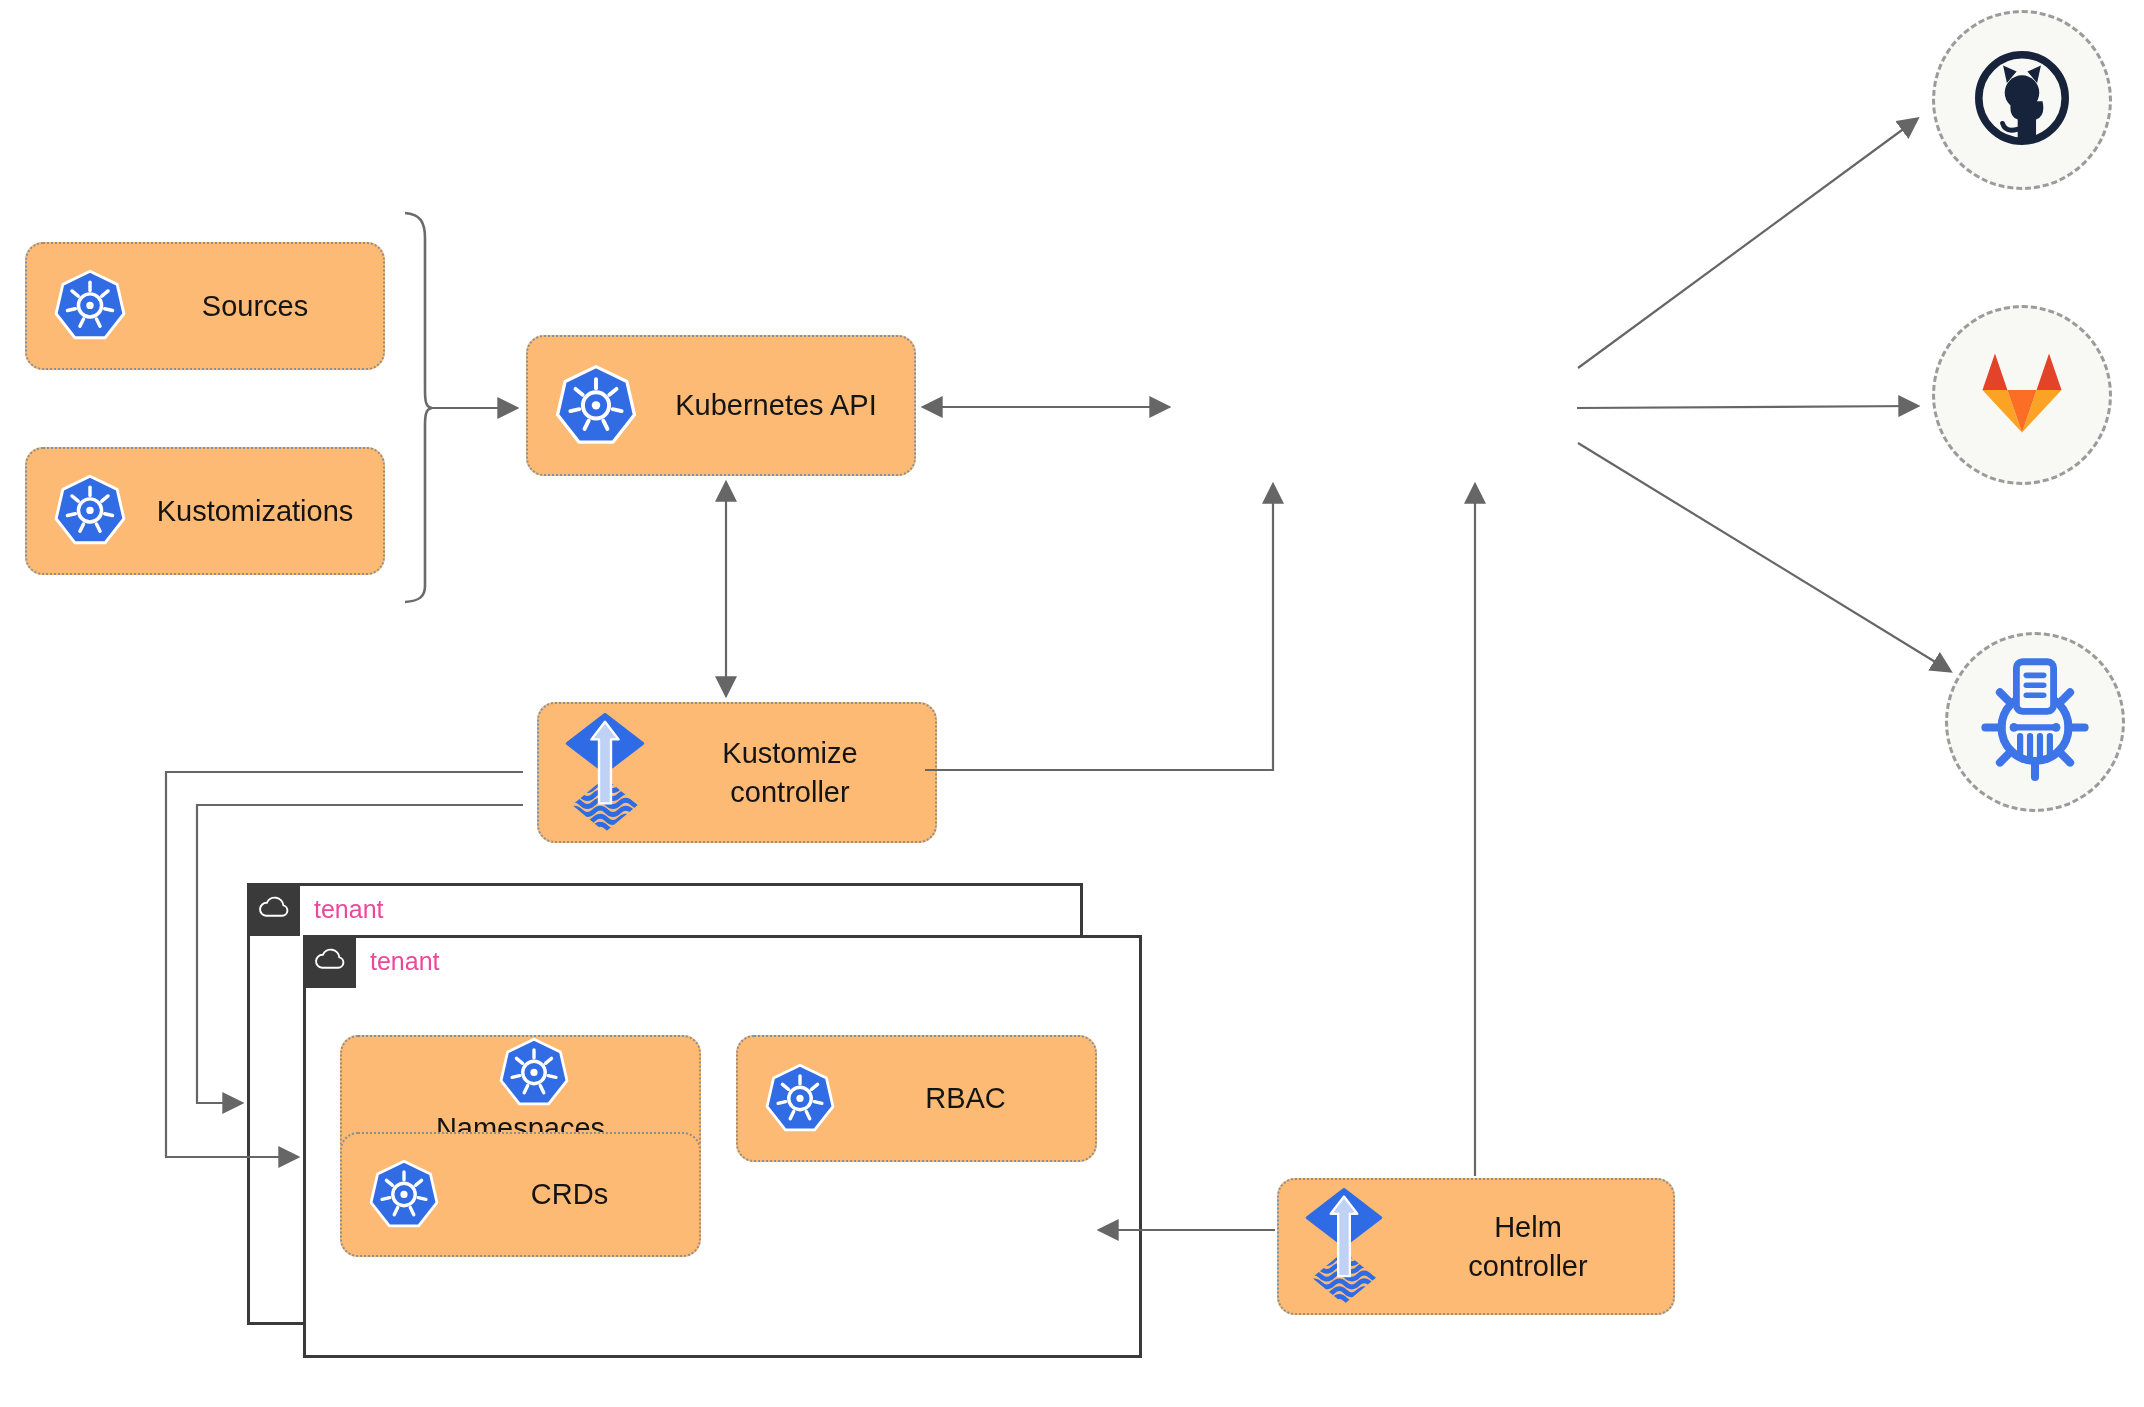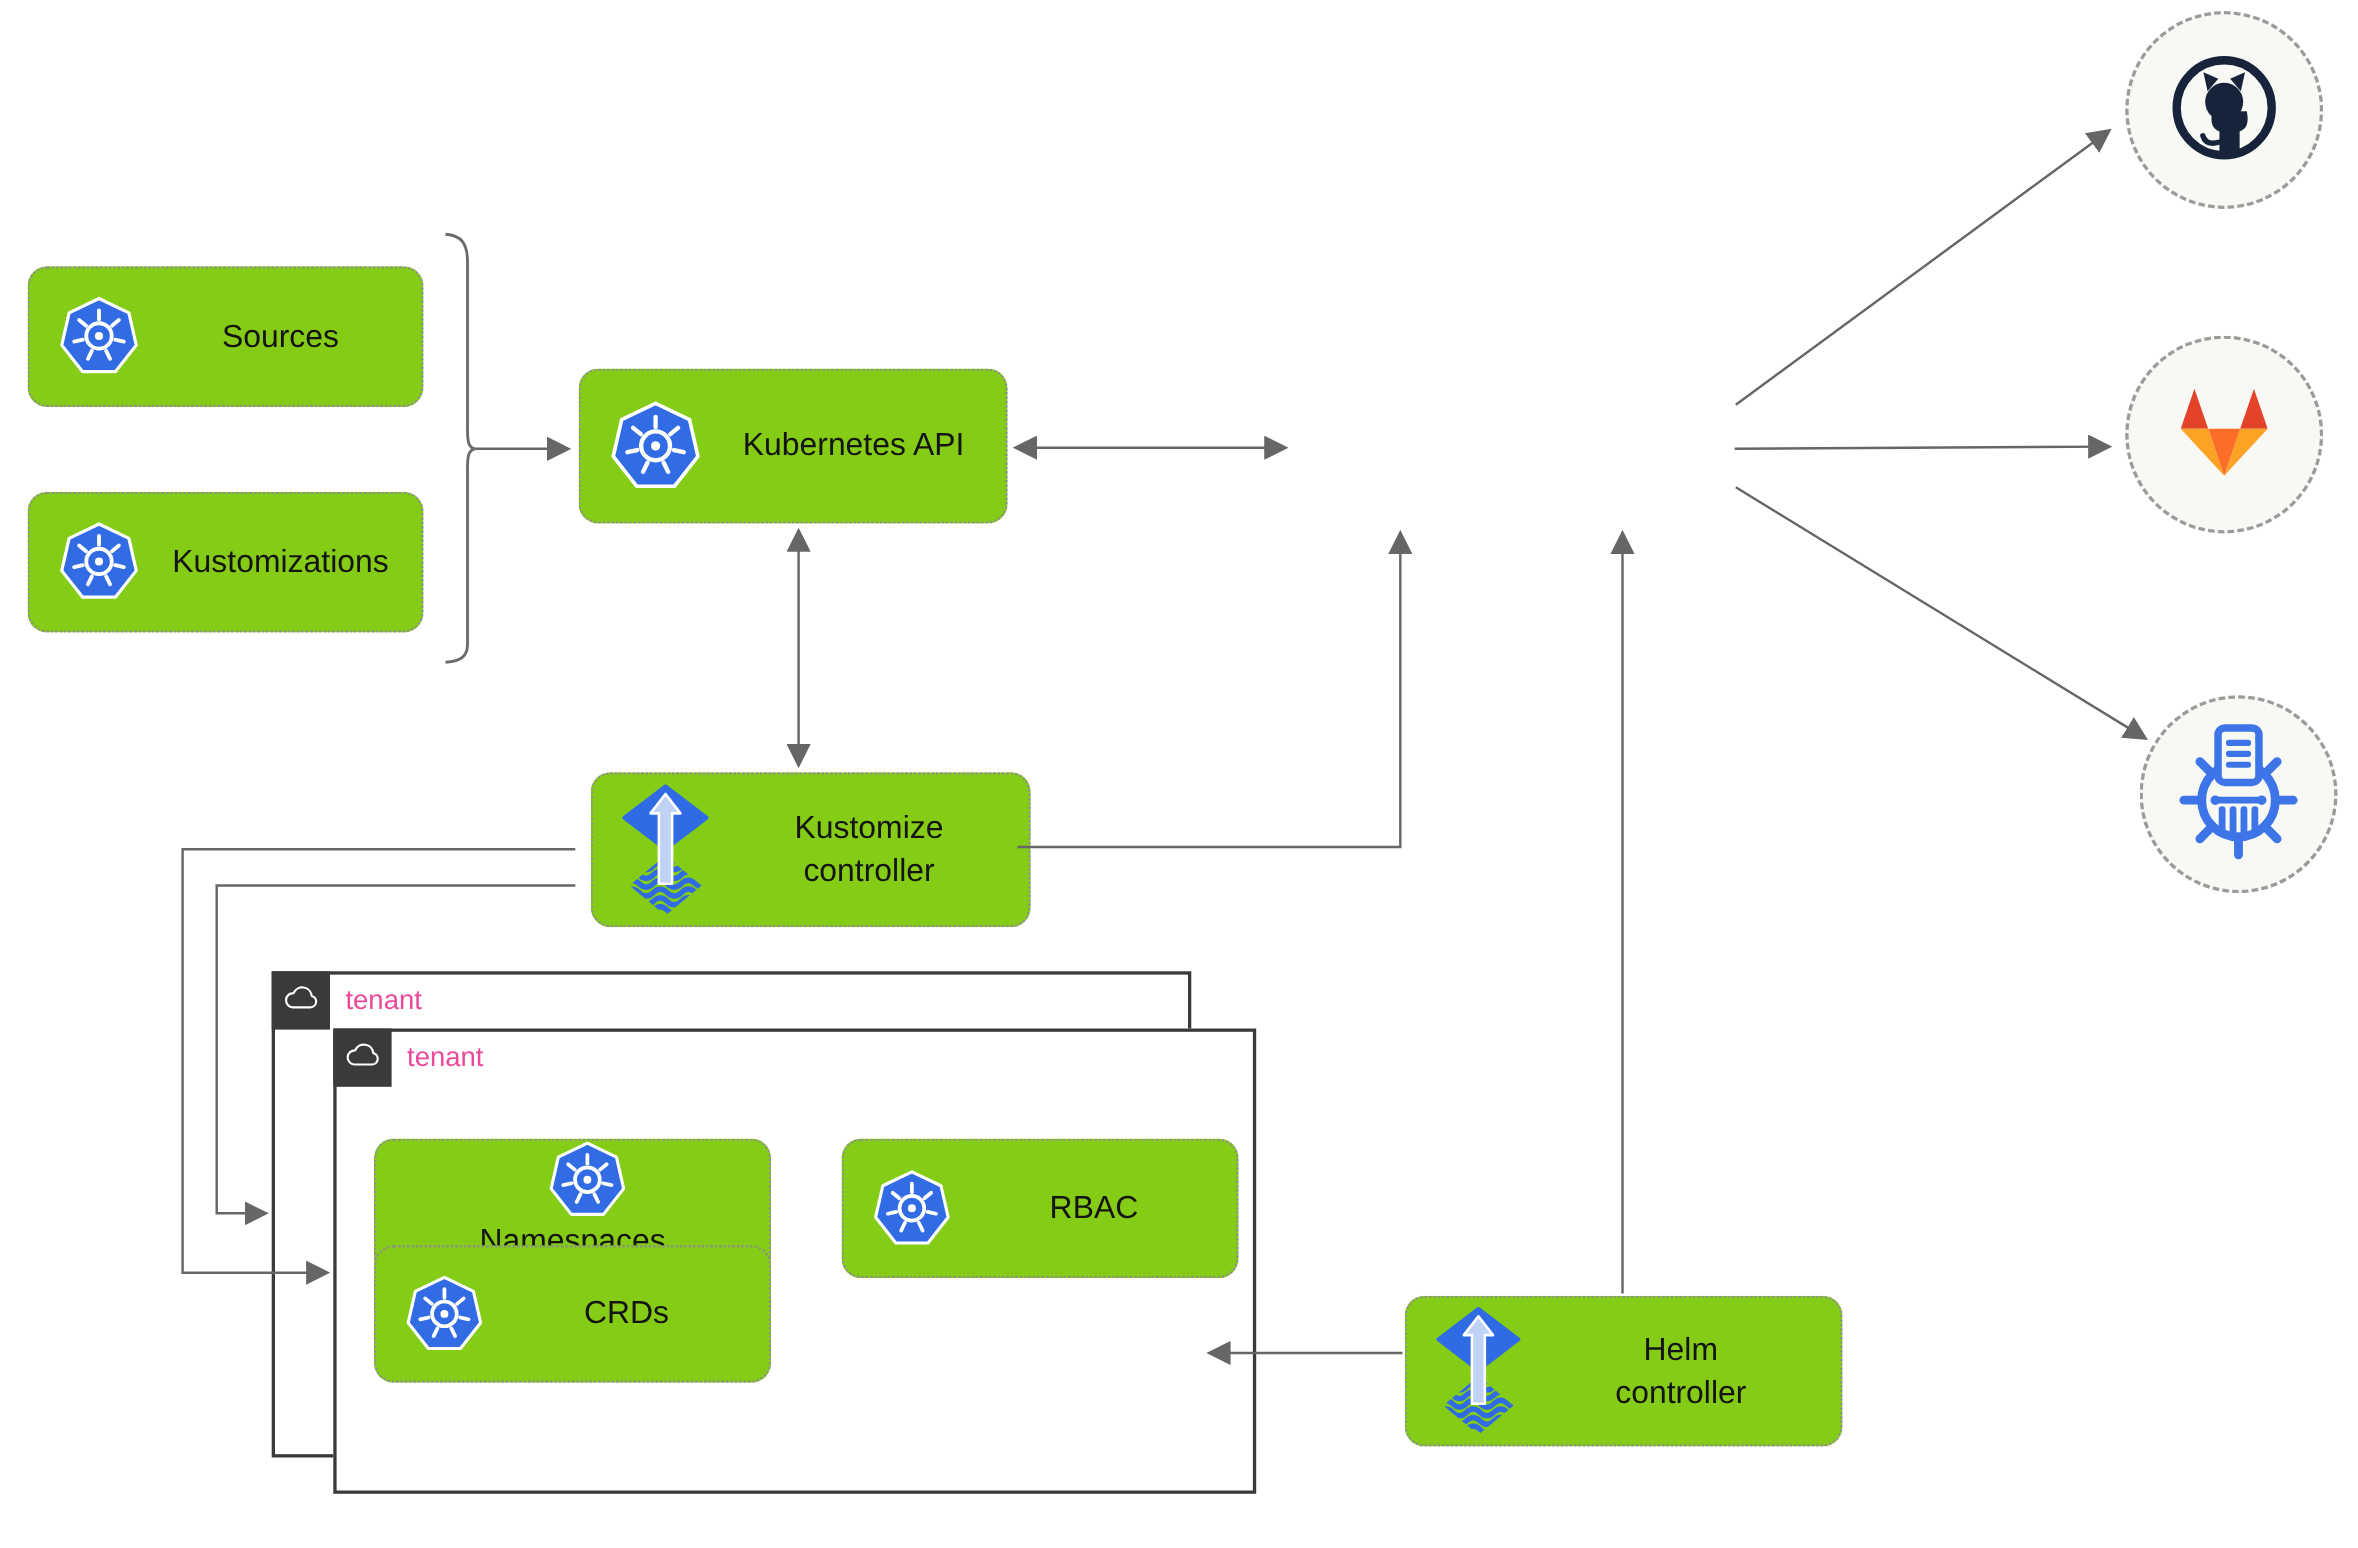--- a/index.html
+++ b/index.html
@@ -2,21 +2,21 @@
 <html><head>
 <meta charset="utf-8">
 <style>
   html,body { margin:0; padding:0; background:#ffffff; }
   .canvas {
     position:relative; width:2144px; height:1407px; background:#ffffff;
     font-family:"Liberation Sans", sans-serif; overflow:hidden;
   }
   
   .node {
-    position:absolute; box-sizing:border-box; background:#84cc16;
+    position:absolute; box-sizing:border-box; background:#fdba74;
     border:2px dotted #8E8E8E; border-radius:18px;
     display:flex; align-items:center; z-index:4;
   }
   .node .icon { flex:0 0 auto; margin-left:26px; display:flex; align-items:center; }
   .node .label {
     flex:1 1 auto; text-align:center; font-size:29px; color:#141414;
     line-height:1.32; padding:0 12px;
   }
   .label .wrap { display:inline-block; max-width:160px; }
   
@@ -212,21 +212,21 @@
 
   <div class="node" style="left:340px; top:1035px; width:361px; height:127px;flex-direction:column;">
     <span class="icon">
         <svg width="72" height="72">
           <use href="#sym-k8s"></use>
         </svg>
       </span>
     <span class="label">Namespaces</span>
   </div>
 
-  <div class="node" style="left:765px; top:1035px; width:361px; height:127px;">
+  <div class="node" style="left:736px; top:1035px; width:361px; height:127px;">
     <span class="icon">
         <svg width="72" height="72">
           <use href="#sym-k8s"></use>
         </svg>
       </span>
     <span class="label">RBAC</span>
   </div>
 
   <div class="node" style="left:340px; top:1132px; width:361px; height:125px;">
     <span class="icon">

